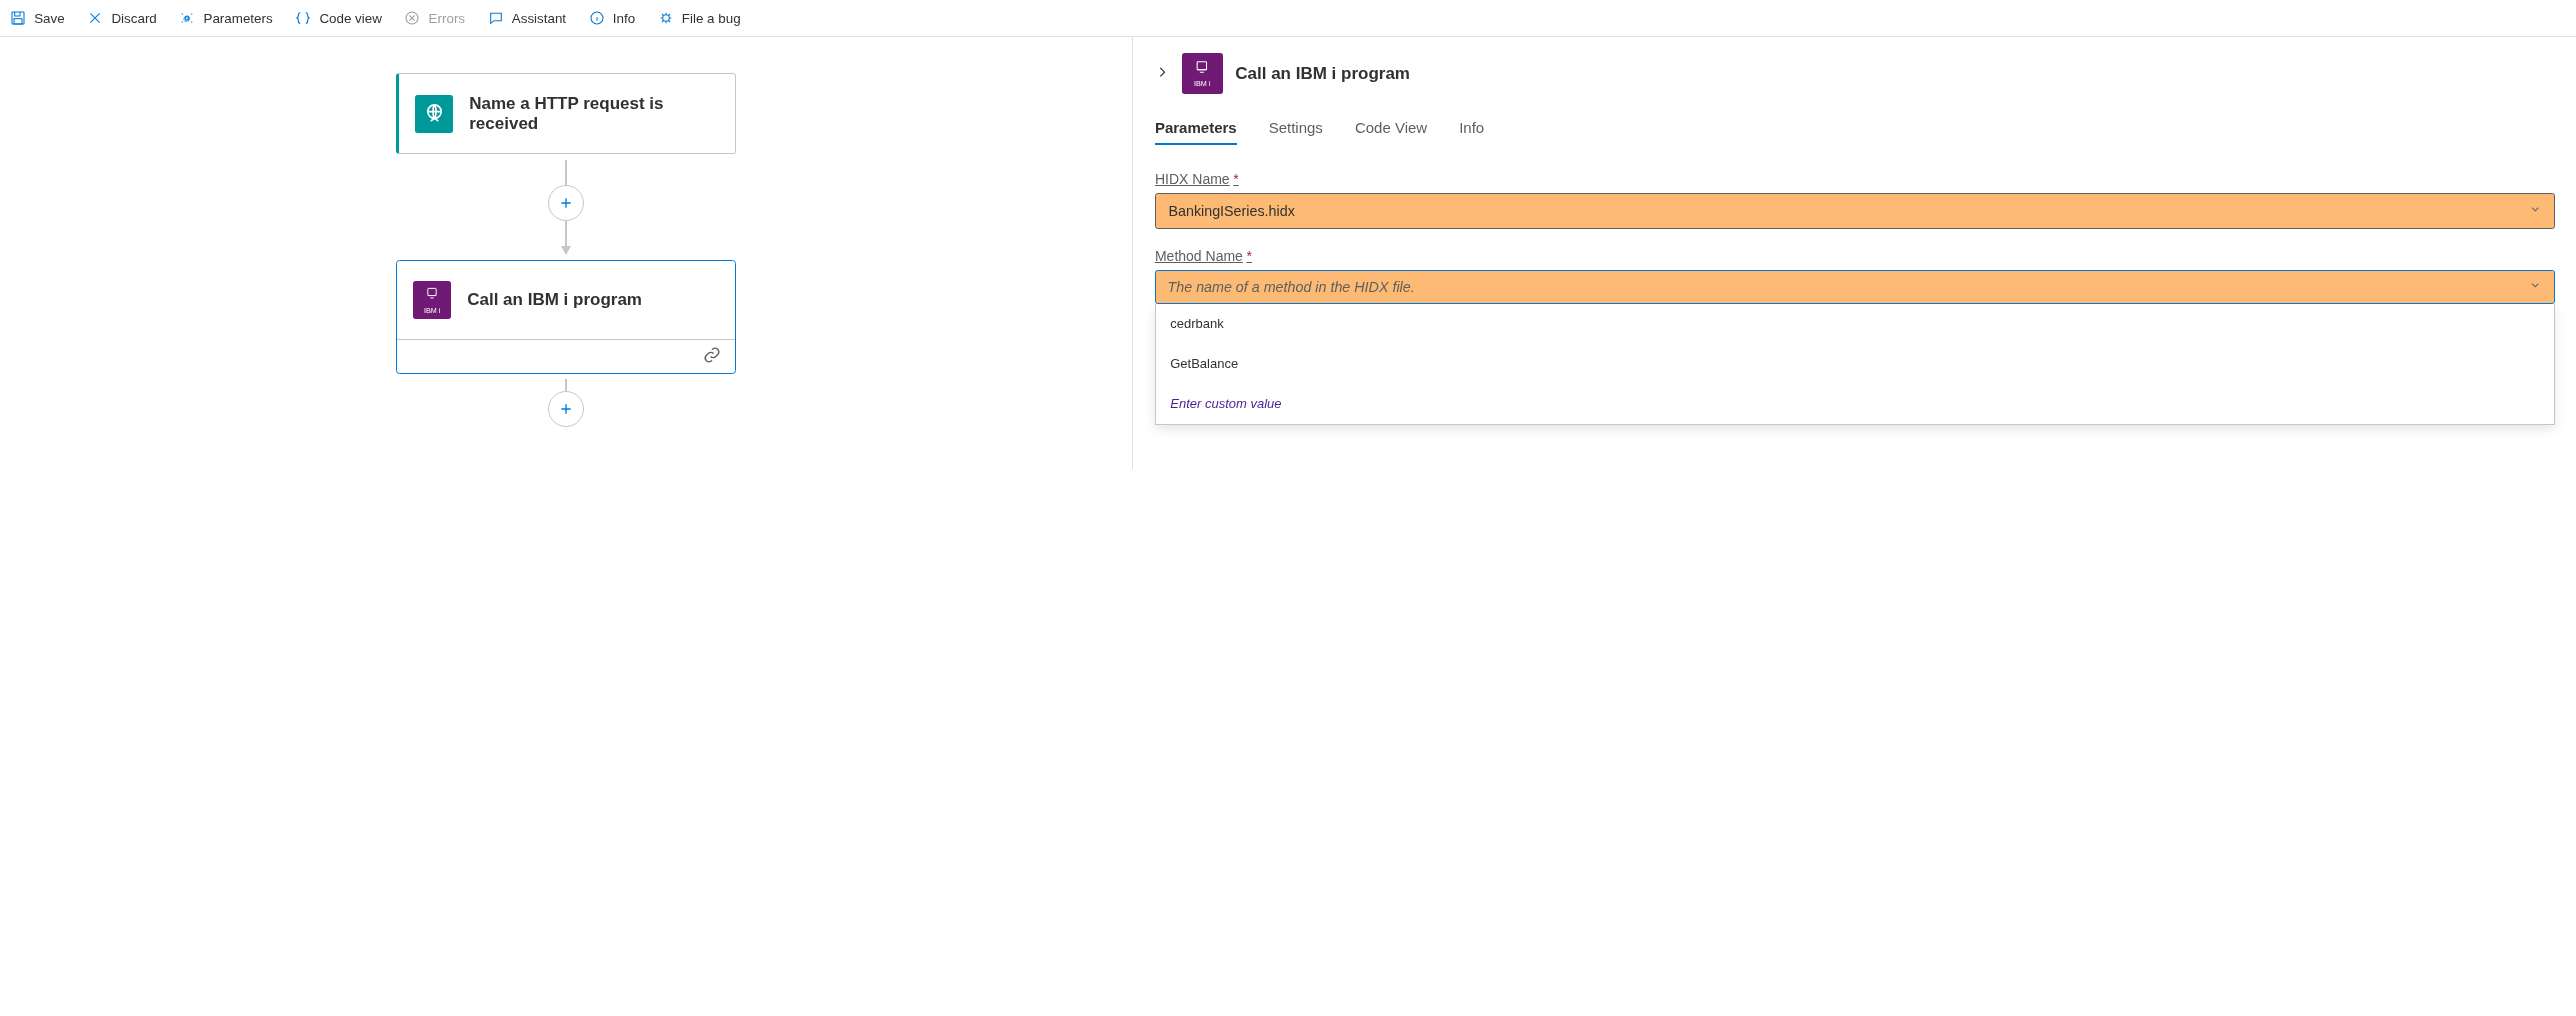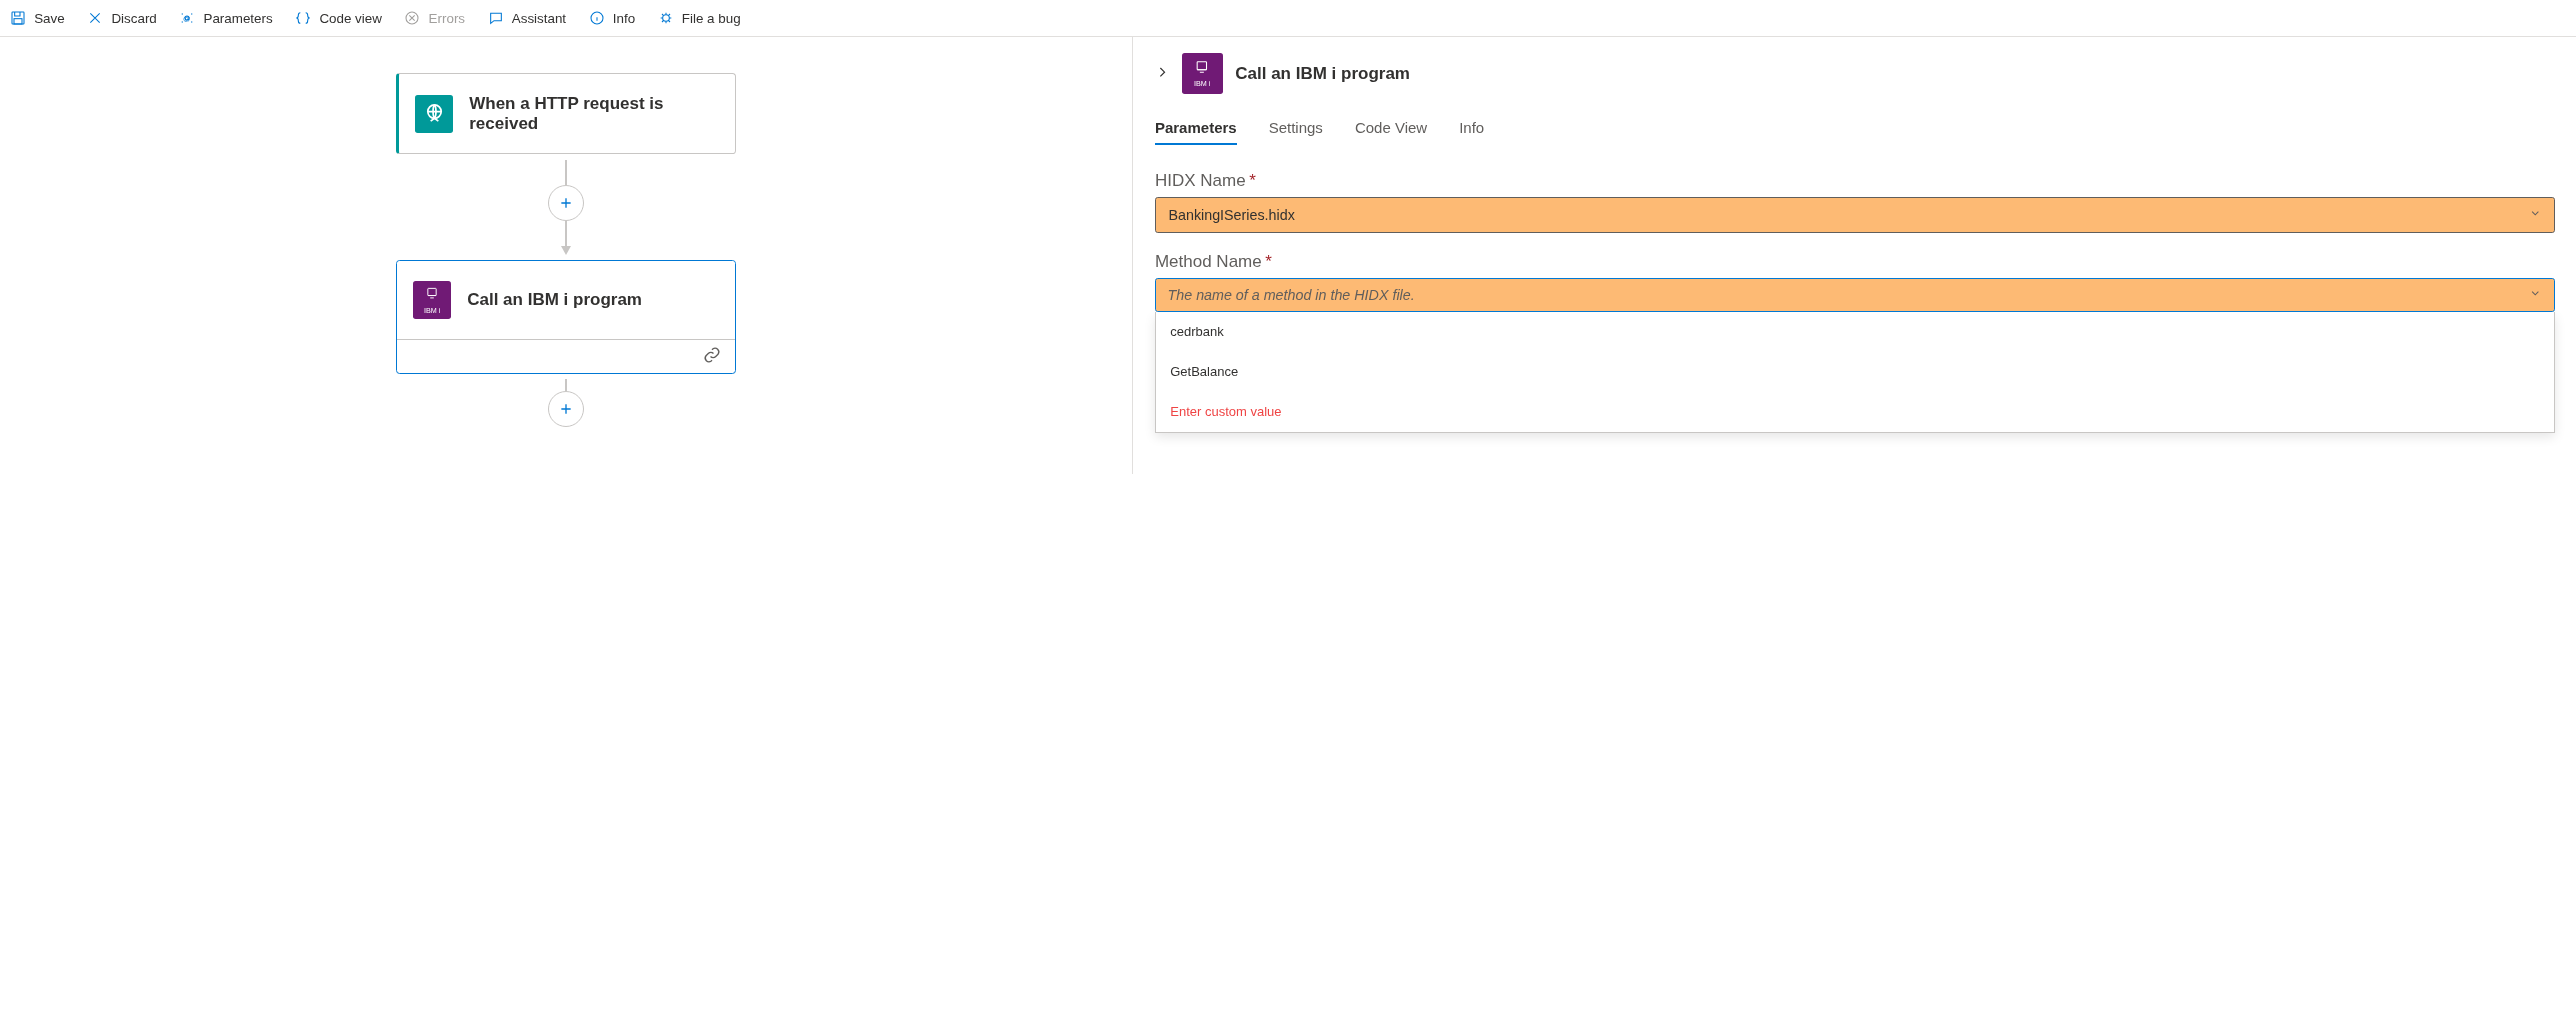--- a/index.html
+++ b/index.html
@@ -116,21 +116,21 @@
       font-size: 15px;
       color: #605e5c;
       cursor: pointer;
     }
     .tab.active {
       color: #323130;
       font-weight: 700;
       border-bottom: 2.7px solid #0078d4;
     }
     .form-field { margin-bottom: 19.7px; }
-    .form-label { font-size: 17px; color: #605e5c; margin-bottom: 5.4px; display: block; }
+    .form-label { font-size: 14px; color: #605e5c; margin-bottom: 5.4px; display: block; text-decoration: underline; }
     .form-label .req { color: #a4262c; margin-left: 3.6px; }
     .form-select {
       width: 100%;
       border: 0.9px solid #605e5c;
       border-radius: 2.7px;
       padding: 9px 32px 9px 12.5px;
       font-size: 14.3px;
       background: #fdba74;
       position: relative;
       cursor: pointer;
@@ -145,21 +145,21 @@
       border: 0.9px solid #c8c6c4;
       border-top: none;
       background: white;
       box-shadow: 0 5.4px 10.7px rgba(0,0,0,0.1);
     }
     .dropdown-item {
       padding: 12.5px 14.3px;
       font-size: 13px;
       cursor: pointer;
     }
-    .dropdown-item.link { color: #ef4444; }
+    .dropdown-item.link { color: #4c1d95; font-style: italic; }
   </style>
 </head>
 <body>
 
 <div class="toolbar">
   <div class="tb-item">
     <span class="tb-icon">
       <svg viewBox="0 0 24 24" fill="none" stroke="#0078d4" stroke-width="1.6">
           <rect x="3" y="3" width="18" height="18" rx="1"></rect>
           <path d="M7 3v6h8V3"></path>
@@ -233,21 +233,21 @@
 <div class="main">
 
   <div class="canvas">
     <div class="node trigger">
       <div class="node-icon http">
         <svg viewBox="0 0 24 24" fill="none" stroke="white" stroke-width="1.8">
             <circle cx="12" cy="10" r="7"></circle>
             <path d="M5 10h14M12 3c2 2 2 12 0 14M12 3c-2 2-2 12 0 14M8 20l4-3 4 3"></path>
           </svg>
       </div>
-      <span>When a HTTP request is received</span>
+      <span>Name a HTTP request is received</span>
     </div>
 
     <div class="connector">
       <div class="line"></div>
       <div class="plus-btn">
         <svg viewBox="0 0 24 24" fill="none" stroke="#0078d4" stroke-width="2">
             <path d="M12 5v14M5 12h14"></path>
           </svg>
       </div>
       <div class="line"></div>

